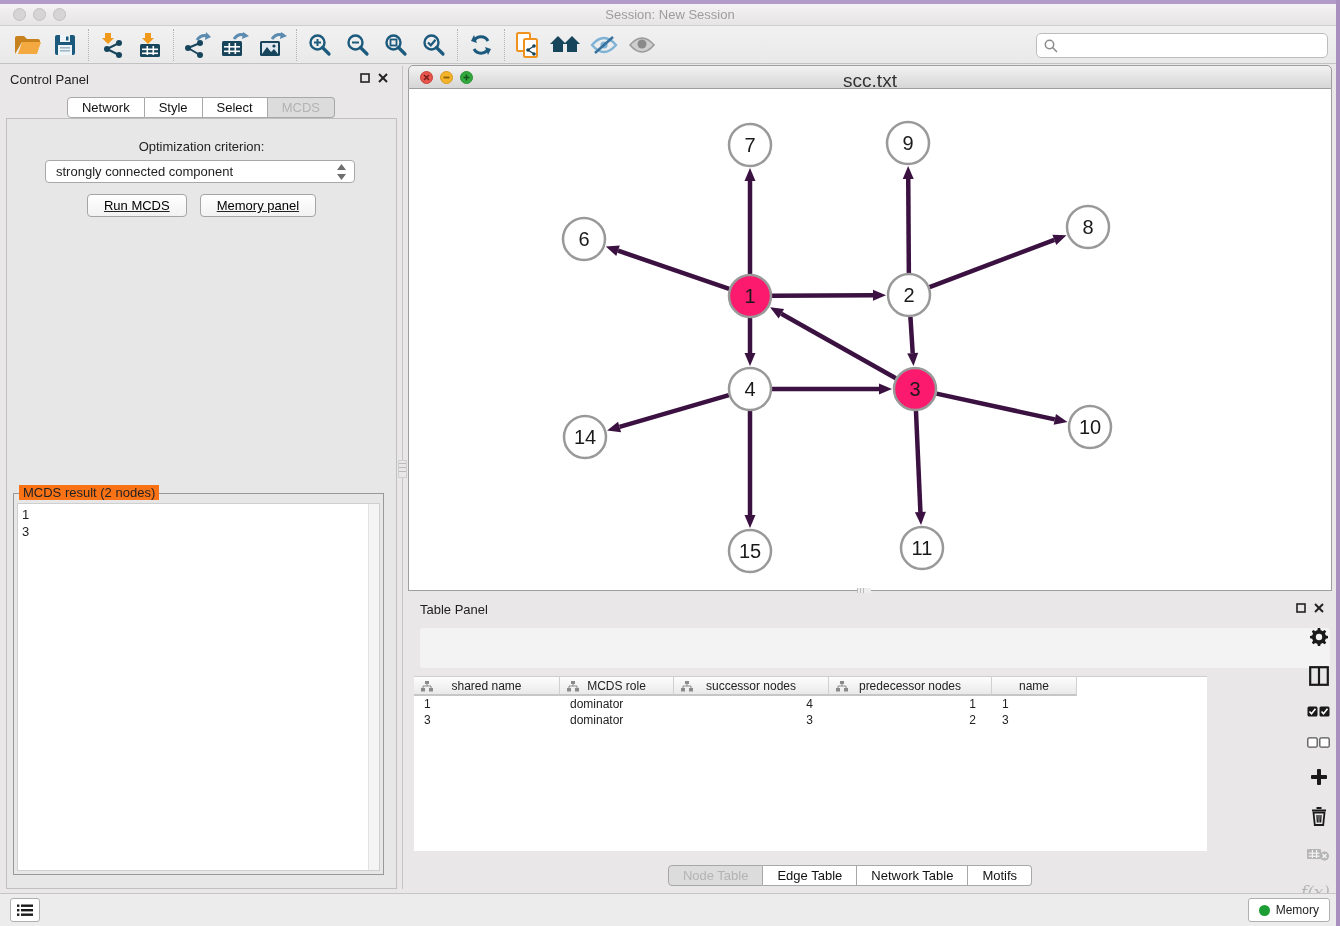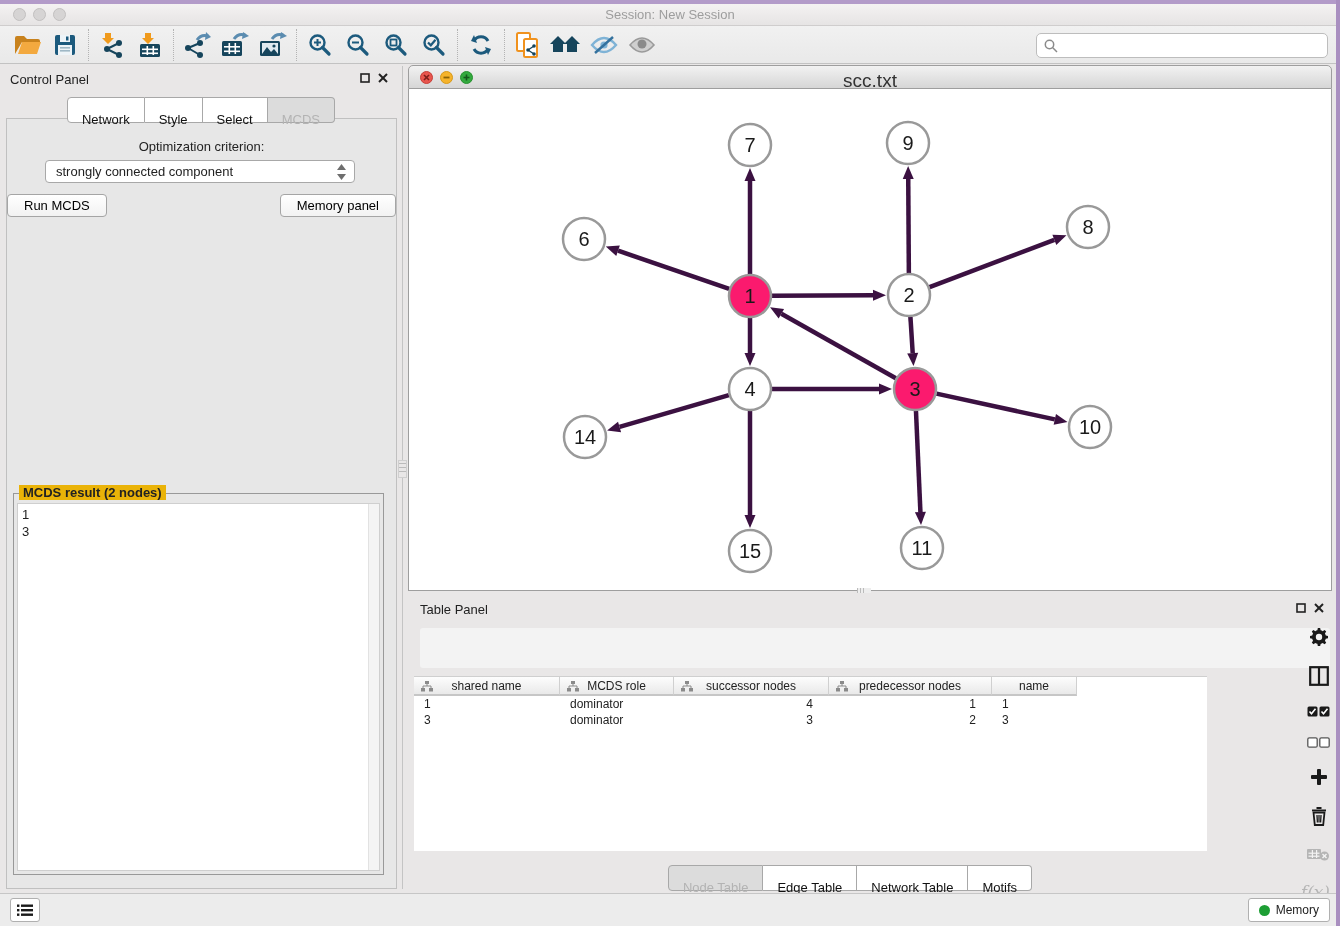--- a/index.html
+++ b/index.html
@@ -20,32 +20,32 @@
   .tbicon { width:38px; height:32px; display:flex; align-items:center; justify-content:center; }
   .tbsep { width:1px; height:32px; border-left:1px dotted #b3b3b3; margin:0 4px; }
   .searchbox { position:absolute; right:12px; top:7px; width:292px; height:25px; background:#fff; border:1px solid #bdbdbd; border-radius:5px; display:flex; align-items:center; padding-left:7px; }
   .searchbox input { border:none; outline:none; flex:1; font-size:13px; background:transparent; margin-left:5px; }
 
   
   .cp-header { position:absolute; left:0; top:66px; width:402px; height:26px; }
   .cp-title { position:absolute; left:10px; top:6px; font-size:13px; color:#222; }
   .panel-btns { position:absolute; right:14px; top:7px; display:flex; gap:8px; align-items:center; }
   .cp-tabs { position:absolute; left:0; top:97px; width:402px; display:flex; justify-content:center; z-index:5; }
-  .mtab { height:21px; line-height:19px; padding:12px 14px; background:#fff; border:1px solid #a8a8a8; border-left:none; font-size:13px; color:#111; cursor:default; }
+  .mtab { height:21px; line-height:19px; padding:0 14px; background:#fff; border:1px solid #a8a8a8; border-left:none; font-size:13px; color:#111; cursor:default; }
   .mtab:first-child { border-left:1px solid #a8a8a8; border-radius:4px 0 0 4px; }
   .mtab:last-child { border-radius:0 4px 4px 0; }
   .mtab.sel { background:#dcdcdc; color:#b3b3b3; }
   .cp-body { position:absolute; left:6px; top:118px; width:391px; height:771px; background:#e7e7e7; border:1px solid #c0c0c0; }
   .opt-label { position:absolute; left:0; width:100%; top:20px; text-align:center; font-size:13px; }
   .combo { position:absolute; left:38px; top:41px; width:310px; height:23px; background:#fff; border:1px solid #a8a8a8; border-radius:4px; font-size:13px; line-height:21px; padding-left:10px; }
   .combo .stepper { position:absolute; right:8px; top:3px; width:9px; height:16px; }
-  .cp-buttons { position:absolute; left:0; top:75px; width:100%; display:flex; justify-content:space-between; gap:13px; }
+  .cp-buttons { position:absolute; left:0; top:75px; width:100%; display:flex; justify-content:center; gap:13px;text-decoration:underline; }
   .pushbtn { height:23px; background:linear-gradient(#ffffff,#f2f2f2); border:1px solid #a5a5a5; border-radius:4px; font-size:13px; padding:0 16px; line-height:21px; }
   .fieldset { position:absolute; left:6px; top:374px; width:371px; height:382px; border:1px solid #999; }
-  .fieldset .legend { position:absolute; left:5px; top:-9px; background:#eab308; padding:0 4px; font-size:13px;font-weight:bold; }
+  .fieldset .legend { position:absolute; left:5px; top:-9px; background:#f97316; padding:0 4px; font-size:13px; }
   .result-area { position:absolute; left:3px; top:9px; width:363px; height:368px; background:#fff; border:1px solid #cfcfcf; }
   .result-text { position:absolute; left:4px; top:2px; white-space:pre; font-size:13px; line-height:17px; }
   .result-scroll { position:absolute; right:0; top:0; width:11px; height:100%; background:#f4f4f4; border-left:1px solid #e2e2e2; }
 
   
   .vsplit { position:absolute; left:402px; top:66px; width:1px; height:823px; background:#c4c4c4; }
   .vgrip { position:absolute; left:398px; top:460px; width:9px; height:18px; background:linear-gradient(#e9e7e7 0 2px,#bbb 2px 3px,#e9e7e7 3px 6px,#bbb 6px 7px,#e9e7e7 7px 10px,#bbb 10px 11px,#e9e7e7 11px); border:1px solid #cfcfcf; }
 
   
   .netwin { position:absolute; left:408px; top:65px; width:924px; height:526px; }

